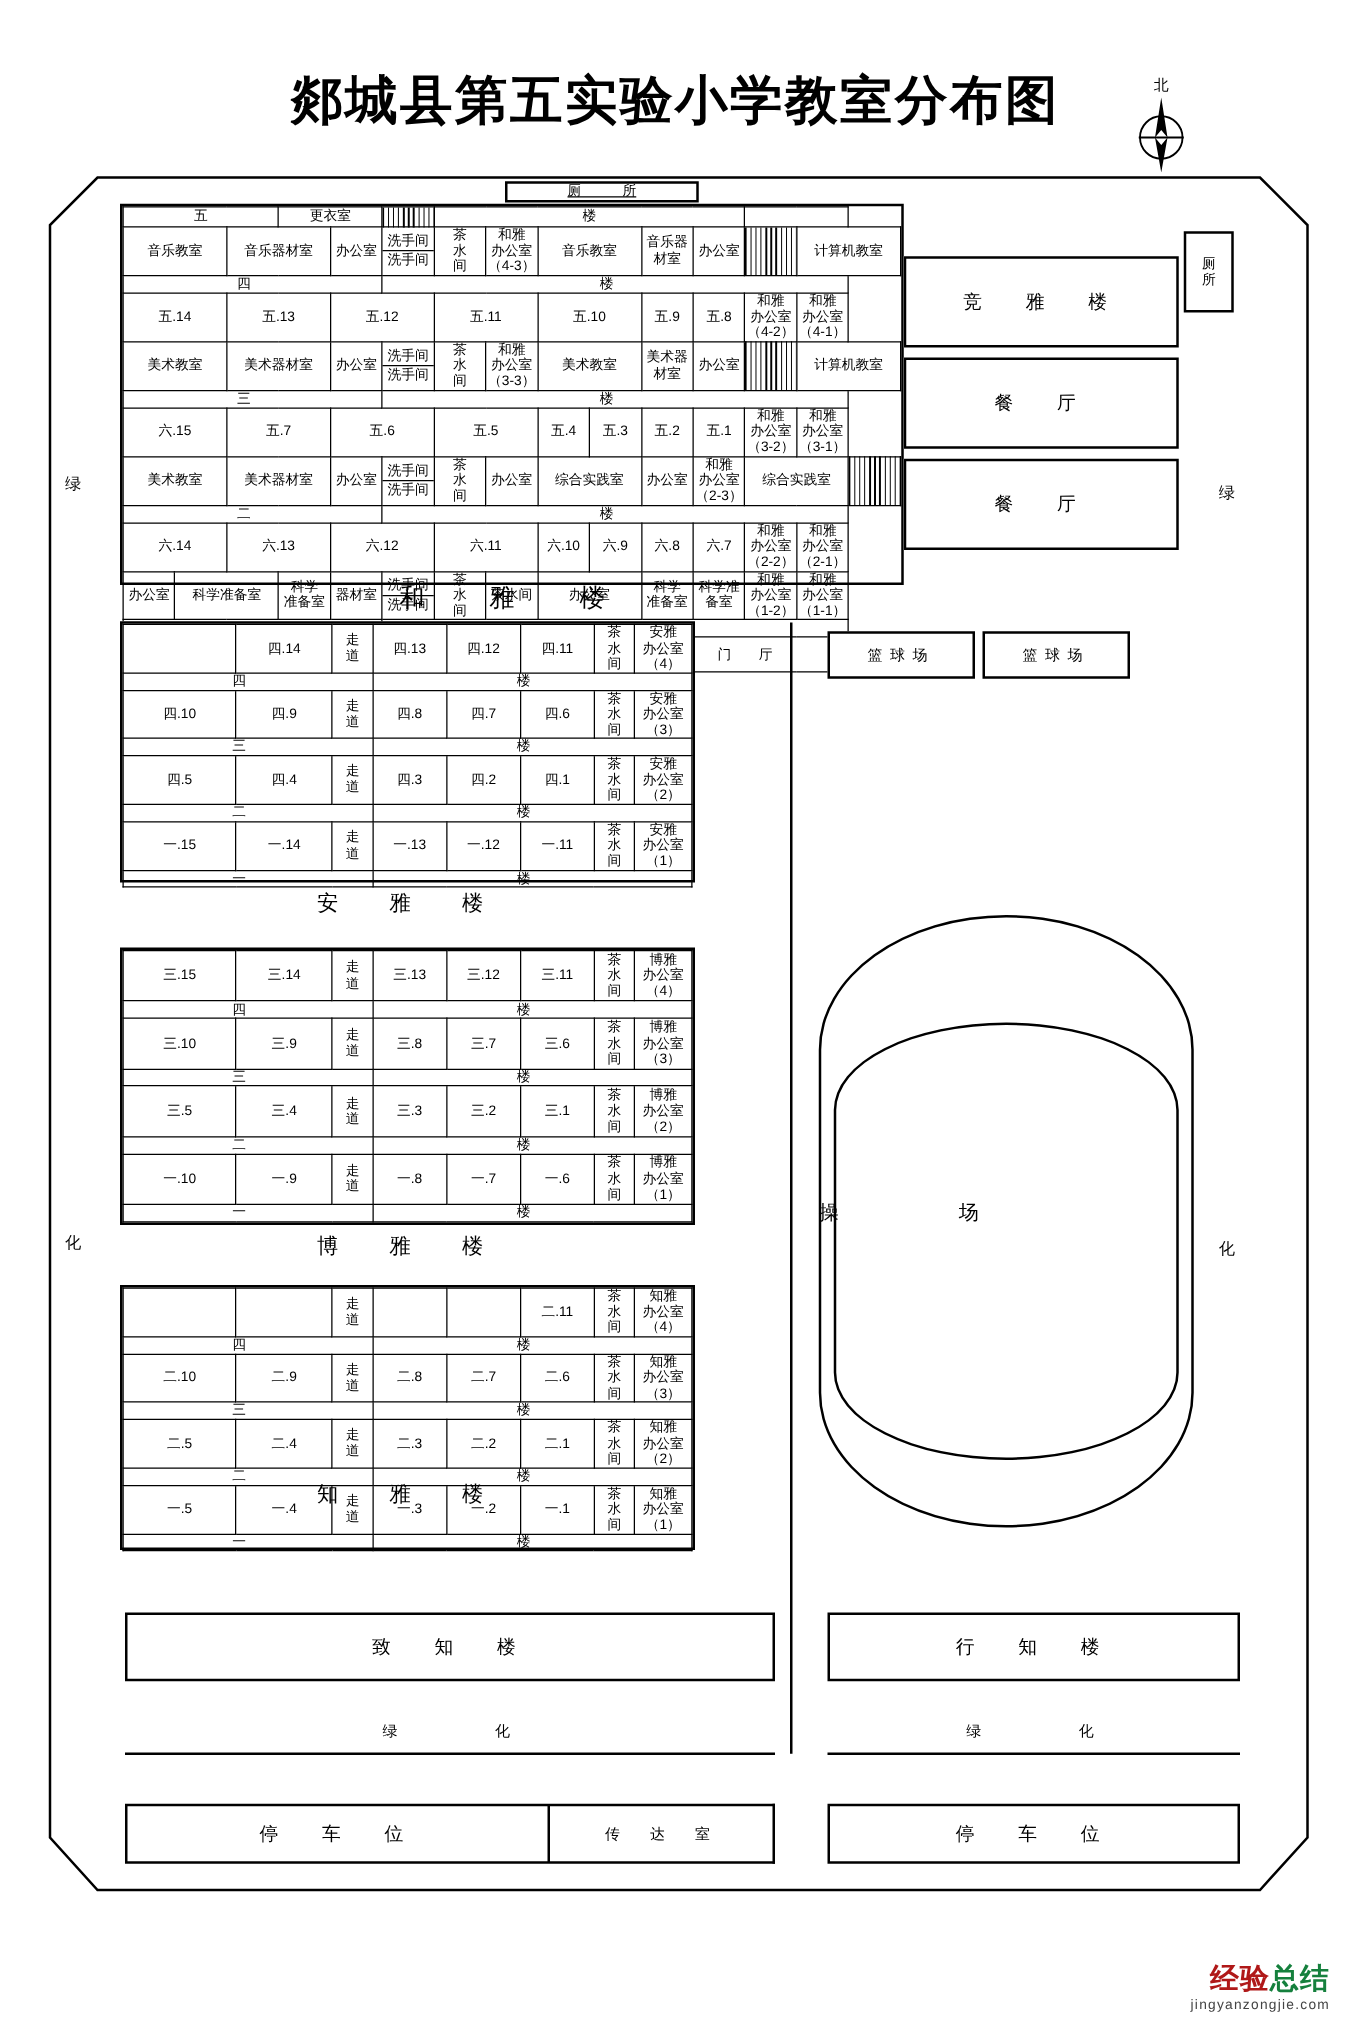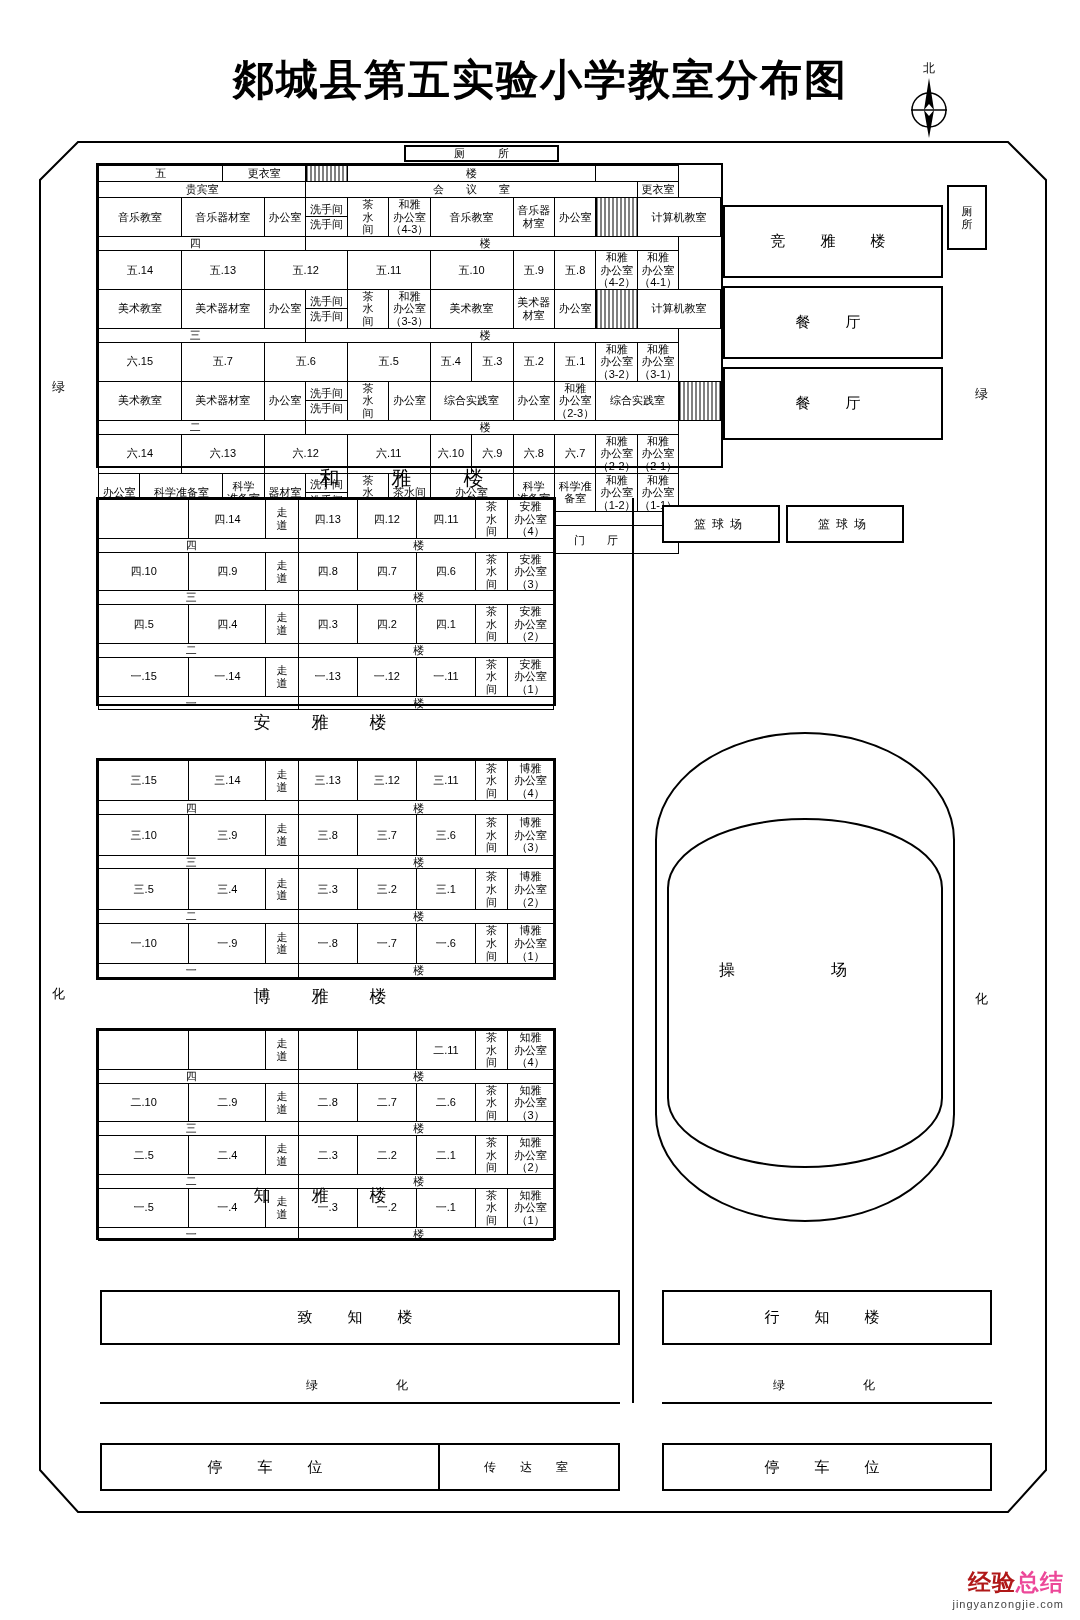--- a/index.html
+++ b/index.html
@@ -44,21 +44,21 @@
   .plain{position:absolute;border:2px solid #000;background:#fff;display:flex;align-items:center;justify-content:center;font-size:15px;letter-spacing:10px;box-sizing:border-box;}
   .plain.sm2{font-size:12px;letter-spacing:6px;}
 
   
   .track{position:absolute;border:2px solid #000;box-sizing:border-box;}
   .oval-outer{border-radius:50%/22%;}
   .oval-inner{border-radius:50%/20%;}
 
   .wm{position:absolute;right:16px;bottom:10px;text-align:right;}
   .wm .w1{font-size:23px;font-weight:bold;color:#b01818;letter-spacing:1px;}
-  .wm .w1 .g{color:#ec4899;margin-top:45px;}
+  .wm .w1 .g{color:#15803d;margin-top:45px;}
   .wm .w2{font-size:11px;color:#444;letter-spacing:1px;}
 </style>
 </head>
 <body>
 
 <div class="title">郯城县第五实验小学教室分布图</div>
 
 <div class="compass">
   <div class="n">北</div>
   <svg width="44" height="62" viewBox="0 0 44 62">
@@ -95,25 +95,20 @@
 
     <tbody>
         <tr style="height:16px;">
       <td class="sm" colspan="3">五</td>
       <td class="sm" colspan="2">更衣室</td>
       <td class="hatch" colspan="1"></td>
       <td class="sm" colspan="6">楼</td>
       <td colspan="2"></td>
     </tr>
 
-    <tr style="height:16px;">
-      <td class="sm" colspan="5">贵宾室</td>
-      <td class="sm" colspan="8">会　　议　　室</td>
-      <td class="sm" colspan="1">更衣室</td>
-    </tr>
 
     <tr style="height:26px;">
       <td class="sm" colspan="2">音乐教室</td>
       <td class="sm" colspan="2">音乐器材室</td>
       <td class="sm" colspan="1">办公室</td>
       <td class="xs" colspan="1">洗手间<hr style="margin:1px 0;border:none;border-top:1px solid #000">洗手间</td>
       <td class="vert" colspan="1">茶<br>水<br>间</td>
       <td class="xs" colspan="1">和雅<br>办公室<br>（4-3）</td>
       <td class="sm" colspan="2">音乐教室</td>
       <td class="sm" colspan="1">音乐器材室</td>
@@ -229,21 +224,21 @@
       <td class="big" colspan="2">六.4</td>
       <td class="big" colspan="2">六.3</td>
       <td class="big" colspan="1">六.2</td>
       <td class="big" colspan="1">六.1</td>
       <td class="mid" colspan="4">门　　厅</td>
     </tr>
   </tbody>
     </table>
 </div>
 
-<div class="blk" style="left:404px;top:145px;width:155px;height:17px;">
+<div class="blk" style="left:404px;top:145px;width:155px;height:17px;text-decoration:underline;">
   <table class="g">
       <tbody>
         <tr>
           <td class="sm" style="border:none;">厕　　　所</td>
         </tr>
       </tbody>
     </table>
 </div>
 
 <div class="blkname" style="left:96px;top:465px;width:627px;">和　雅　楼</div>
@@ -448,21 +443,21 @@
 <div class="plain sm2" style="left:100px;top:1368px;width:520px;height:36px;border-top:none;border-left:none;border-right:none;">绿　　　　化</div>
 <div class="plain" style="left:100px;top:1443px;width:340px;height:48px;">停　车　位</div>
 <div class="plain sm2" style="left:440px;top:1443px;width:180px;height:48px;border-left:none;">传　达　室</div>
 
 <div class="plain sm2" style="left:662px;top:505px;width:118px;height:38px;">篮球场</div>
 <div class="plain sm2" style="left:786px;top:505px;width:118px;height:38px;">篮球场</div>
 
 <div style="position:absolute;left:632px;top:498px;width:352px;height:905px;border-left:2px solid #000;"></div>
 <div class="track oval-outer" style="left:655px;top:732px;width:300px;height:490px;"></div>
 <div class="track oval-inner" style="left:667px;top:818px;width:276px;height:350px;"></div>
-<div style="position:absolute;left:655px;top:960px;width:268px;text-align:center;font-size:16px;letter-spacing:12px;">操　　　场</div>
+<div style="position:absolute;left:655px;top:960px;width:268px;font-size:16px;letter-spacing:12px;">操　　　场</div>
 
 <div class="plain" style="left:662px;top:1290px;width:330px;height:55px;">行　知　楼</div>
 <div class="plain sm2" style="left:662px;top:1368px;width:330px;height:36px;border-top:none;border-left:none;border-right:none;">绿　　　　化</div>
 <div class="plain" style="left:662px;top:1443px;width:330px;height:48px;">停　车　位</div>
 
 <div class="wm">
   <div class="w1"><span>经验</span><span class="g">总结</span></div>
   <div class="w2">jingyanzongjie.com</div>
 </div>
 

